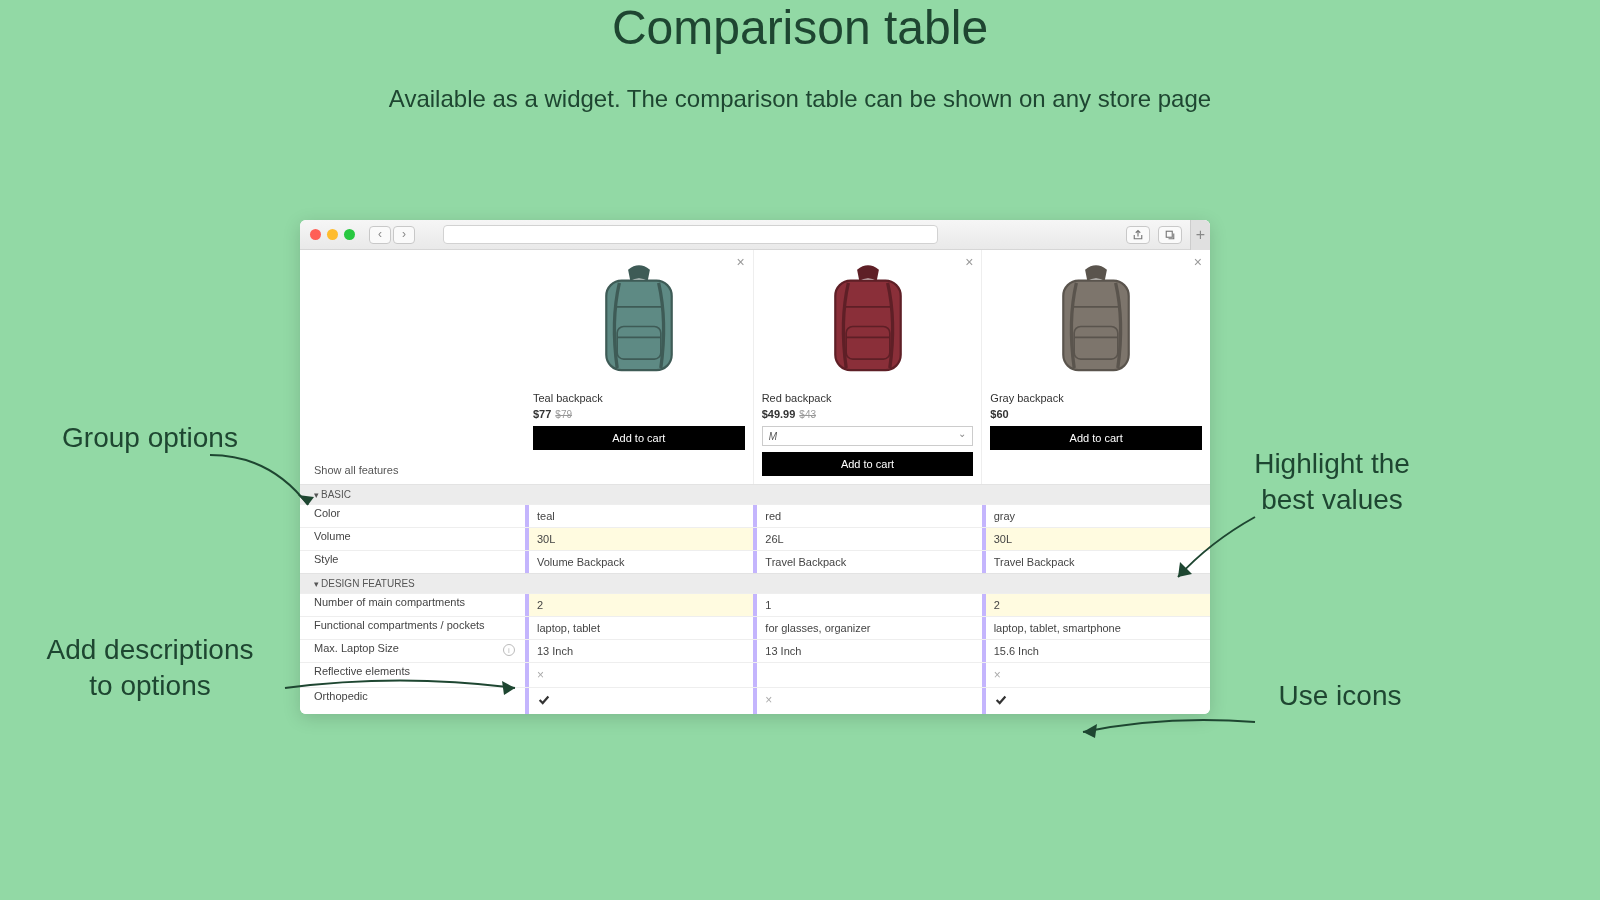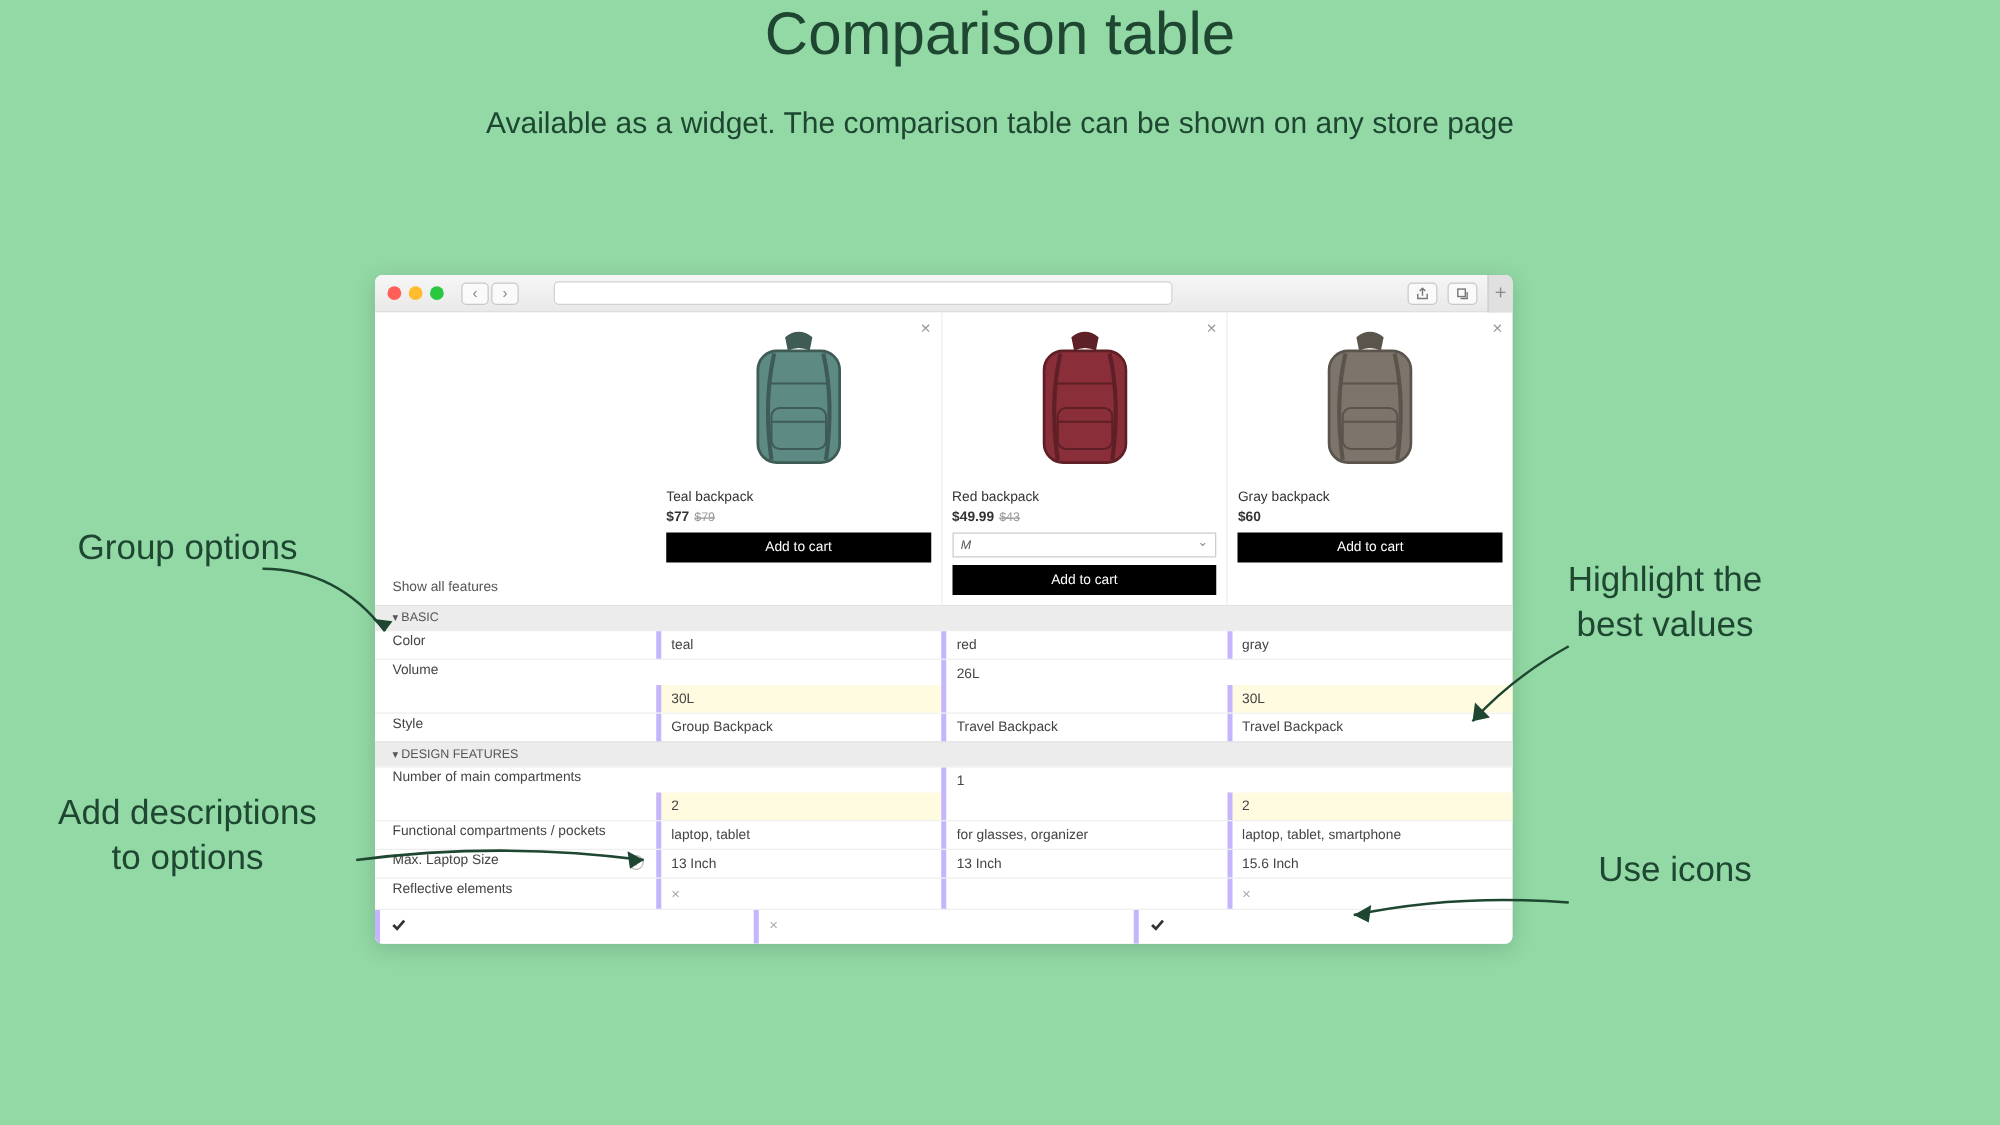--- a/index.html
+++ b/index.html
@@ -108,21 +108,21 @@
   
   .tbl { width:100%; font-size:11px; color:#444; }
   .grp {
     background:#ececec; padding:4px 14px; font-size:10px; color:#555;
     border-top:1px solid #e3e3e3;
   }
   .grp::before { content:"▾ "; font-size:9px; }
   .row { display:flex; border-top:1px solid #eee; min-height:22px; }
   .row .lbl { width:225px; flex:none; padding:2px 14px; position:relative; }
   .row .cell { flex:1; padding:5px 8px; border-left:4px solid #c4b5fd; }
-  .row.hl .cell.best { background:#fffbe0;margin-top:20px; }
+  .row.hl .cell.best { background:#fffbe0; }
   .info-ic {
     position:absolute; right:10px; top:4px; width:12px; height:12px;
     border:1px solid #bbb; border-radius:50%; font-size:8px; color:#bbb;
     display:flex; align-items:center; justify-content:center;
   }
   .ic-x { color:#aaa; font-size:12px; }
   .ic-chk svg { width:14px; height:14px; stroke:#333; stroke-width:2.5; fill:none; }
 
   
   .callout {
@@ -241,21 +241,21 @@
           <div class="cell">gray</div>
         </div>
         <div class="row hl">
           <div class="lbl">Volume</div>
           <div class="cell best">30L</div>
           <div class="cell">26L</div>
           <div class="cell best">30L</div>
         </div>
         <div class="row">
           <div class="lbl">Style</div>
-          <div class="cell">Group Backpack</div>
+          <div class="cell">Volume Backpack</div>
           <div class="cell">Travel Backpack</div>
           <div class="cell">Travel Backpack</div>
         </div>
         <div class="grp">DESIGN FEATURES</div>
         <div class="row hl">
           <div class="lbl">Number of main compartments</div>
           <div class="cell best">2</div>
           <div class="cell">1</div>
           <div class="cell best">2</div>
         </div>
@@ -271,20 +271,21 @@
           <div class="cell">13 Inch</div>
           <div class="cell">15.6 Inch</div>
         </div>
         <div class="row">
           <div class="lbl">Reflective elements</div>
           <div class="cell"><span class="ic-x">×</span></div>
           <div class="cell"></div>
           <div class="cell"><span class="ic-x">×</span></div>
         </div>
         <div class="row">
+          <div class="lbl">Orthopedic</div>
           <div class="cell"><span class="ic-chk"><svg viewBox="0 0 16 16">
                 <path d="M3 8l3.5 3.5L13 4"></path>
               </svg></span></div>
           <div class="cell"><span class="ic-x">×</span></div>
           <div class="cell"><span class="ic-chk"><svg viewBox="0 0 16 16">
                 <path d="M3 8l3.5 3.5L13 4"></path>
               </svg></span></div>
         </div>
       </div>
   </div>

